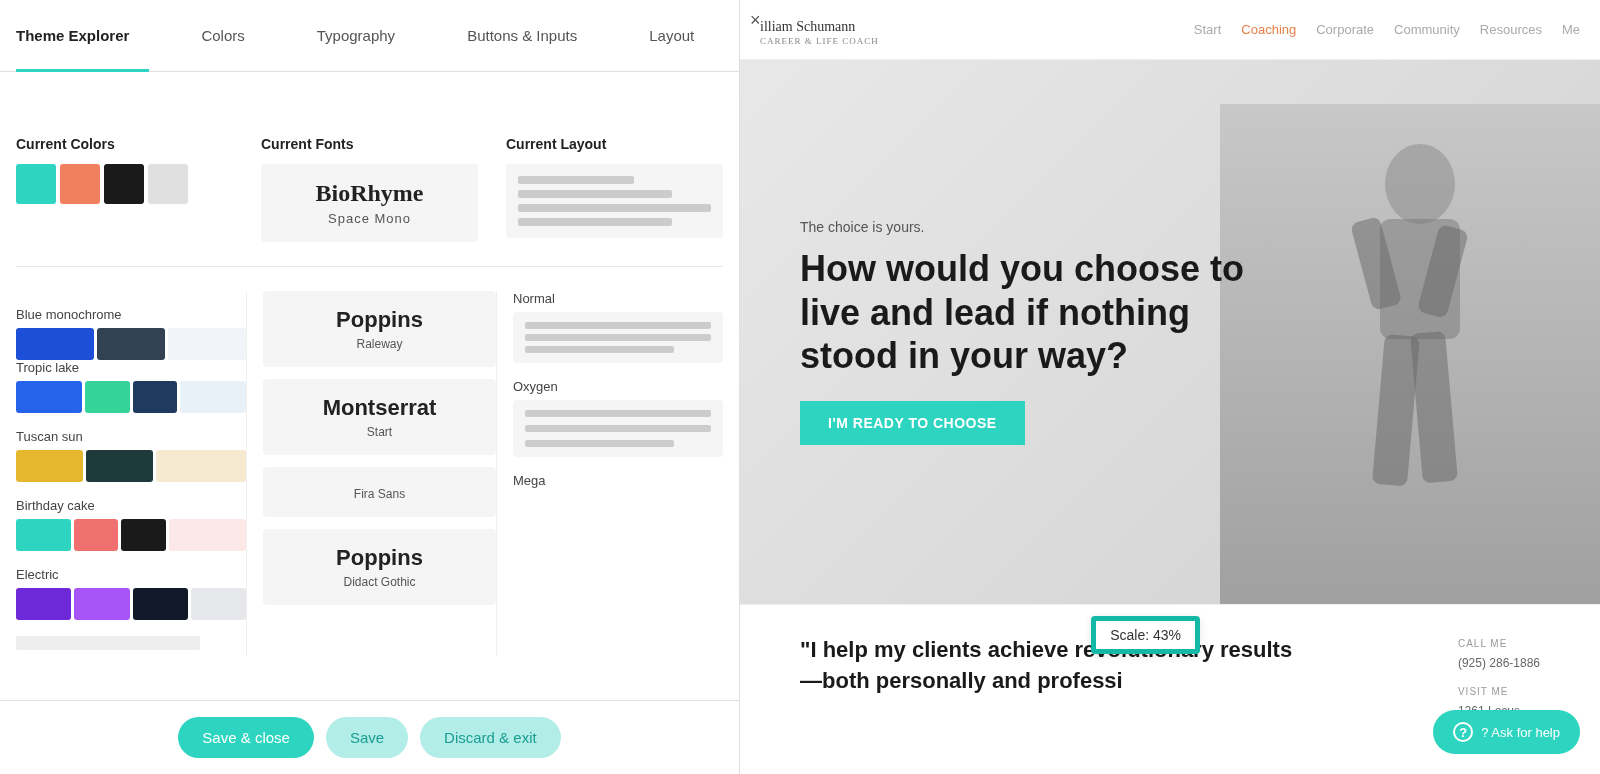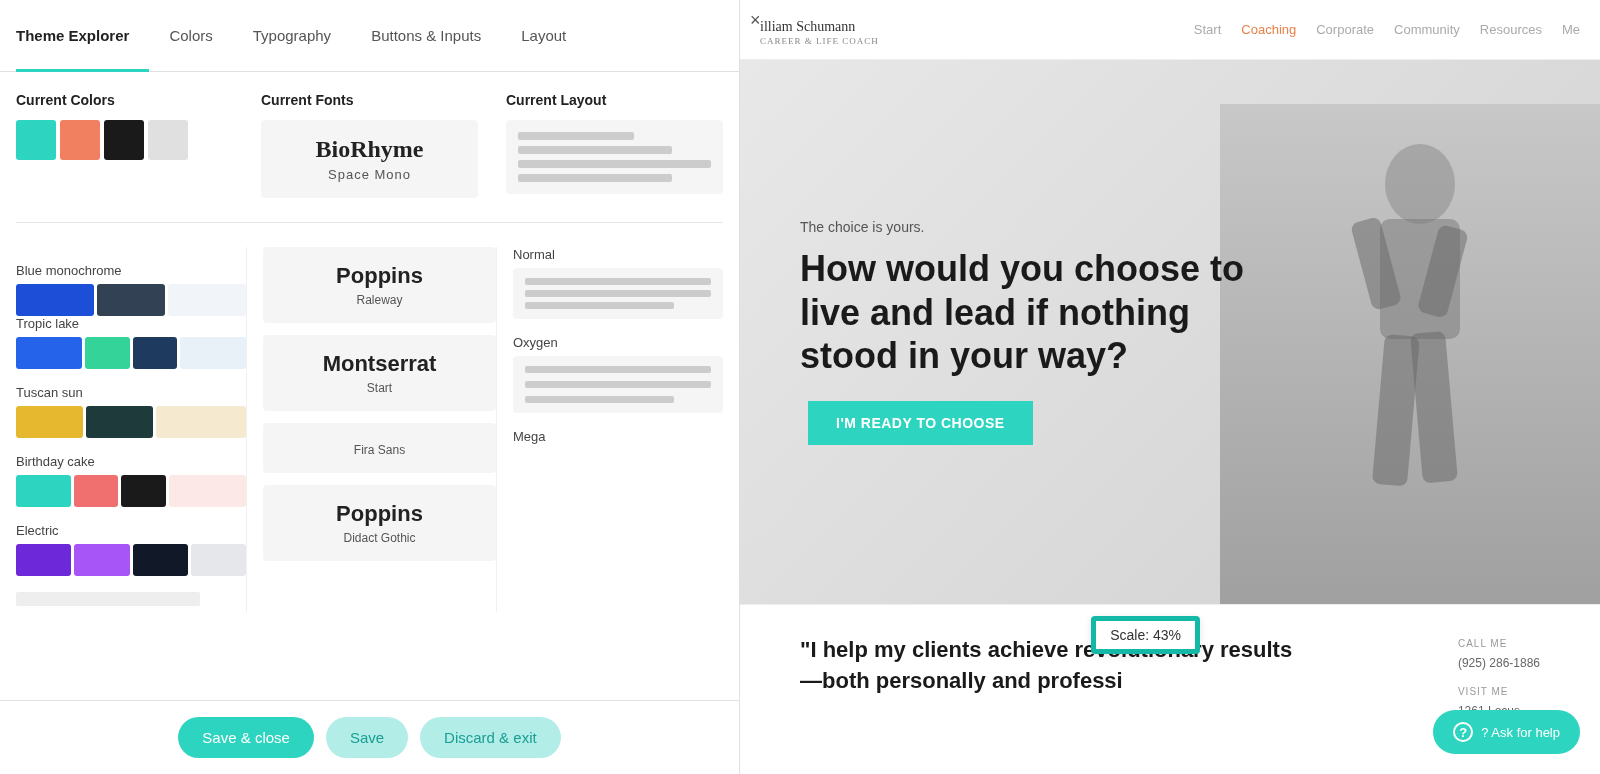--- a/index.html
+++ b/index.html
@@ -15,20 +15,21 @@
       border-right: 1px solid #e0e0e0;
     }
 
     .tab-bar {
       display: flex;
       align-items: center;
       border-bottom: 1px solid #e0e0e0;
       padding: 0 16px;
       height: 72px;
       flex-shrink: 0;
+      gap: 32px;
     }
 
     .tab-item {
       padding: 0 20px;
       height: 72px;
       display: flex;
       align-items: center;
       font-size: 15px;
       color: #555;
       cursor: pointer;
@@ -60,20 +61,21 @@
       padding: 20px 16px;
     }
 
     
     .current-row {
       display: flex;
       gap: 28px;
       margin-bottom: 24px;
       padding-bottom: 24px;
       border-bottom: 1px solid #e8e8e8;
+      margin-top: 44px;
     }
 
     .current-section {
       flex: 1;
     }
 
     .current-section h3 {
       font-size: 14px;
       font-weight: 600;
       color: #222;
@@ -309,21 +311,20 @@
     .hero-btn {
       background: #2dd4bf;
       color: #fff;
       border: none;
       padding: 14px 28px;
       font-size: 14px;
       font-weight: 600;
       letter-spacing: 0.5px;
       cursor: pointer;
       text-transform: uppercase;
-      margin-left: 8px;
     }
 
     .hero-person {
       position: absolute;
       right: 0;
       bottom: 0;
       width: 380px;
       height: 500px;
       background: linear-gradient(to bottom, #c8c8c8, #a0a0a0);
       display: flex;

